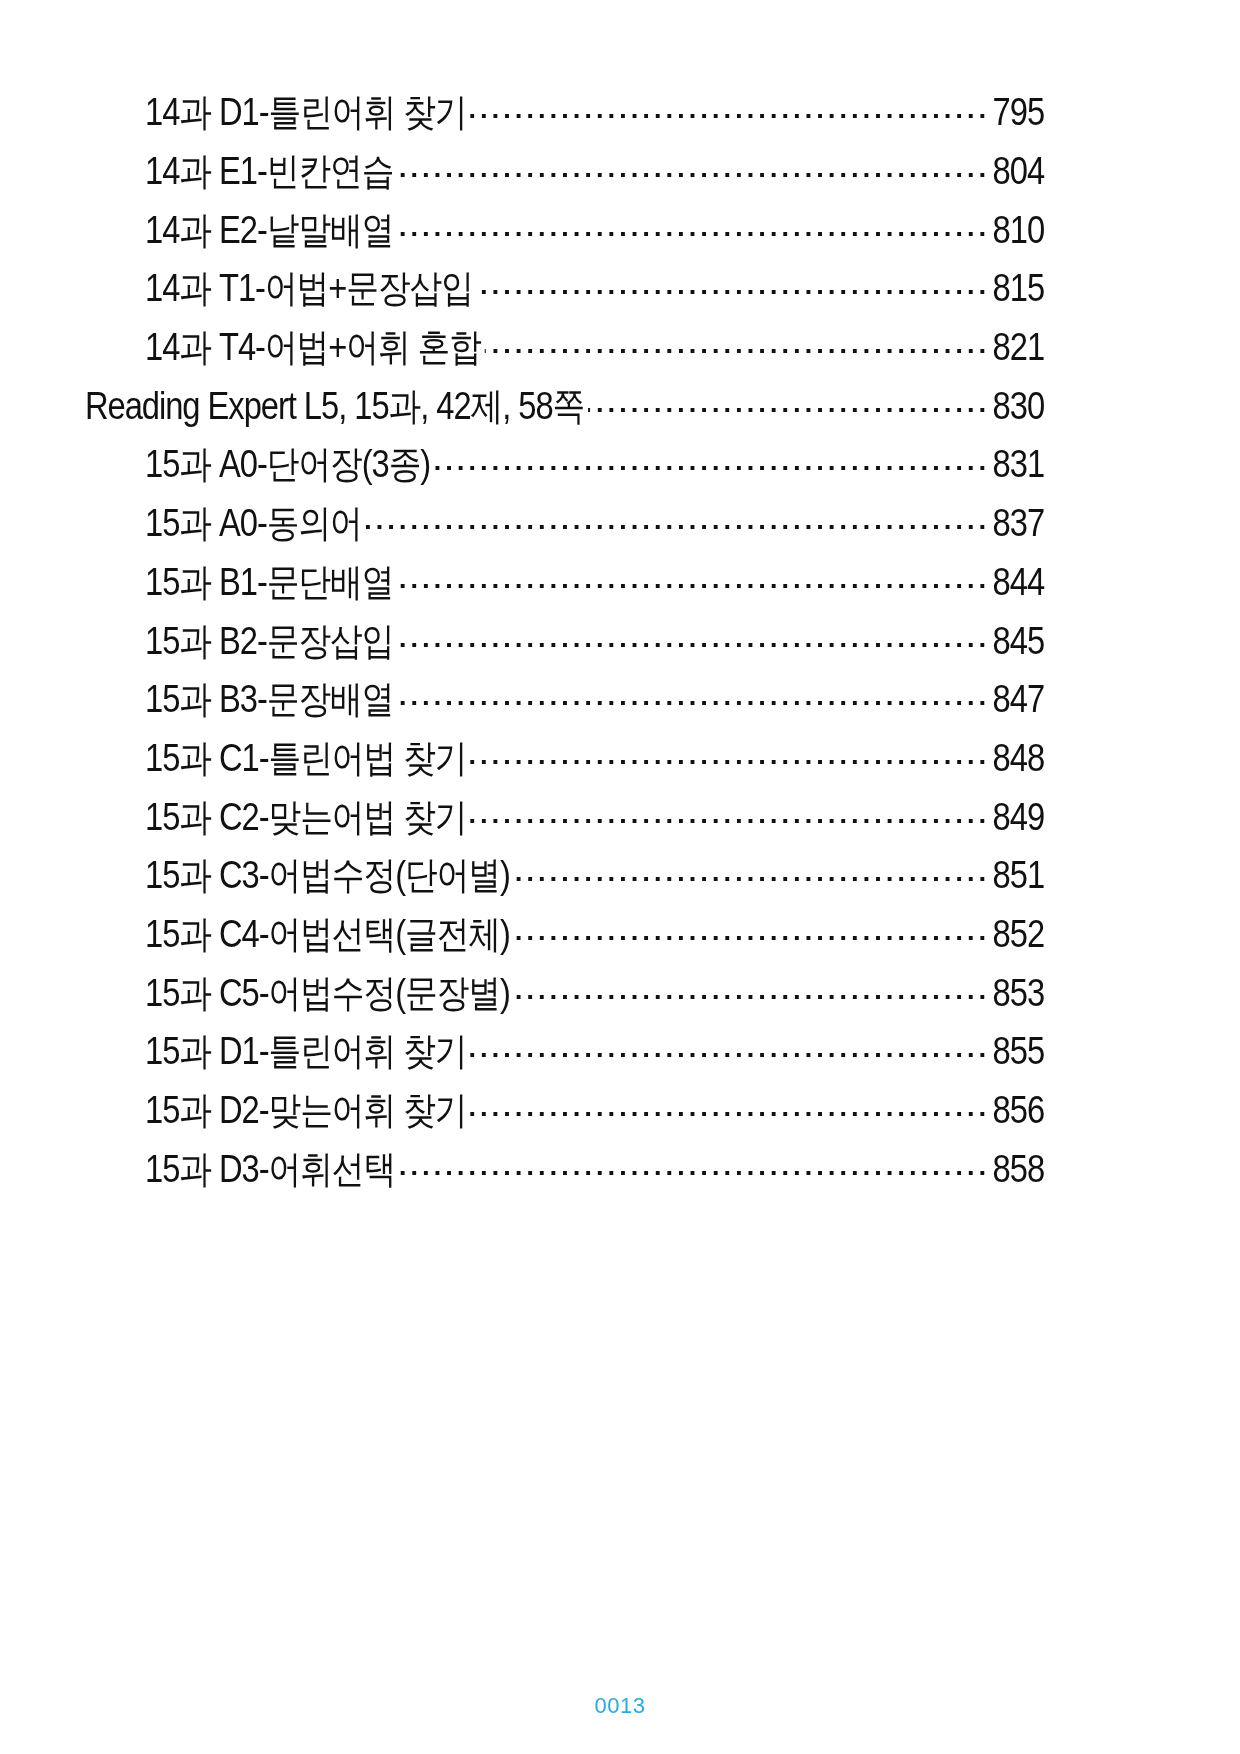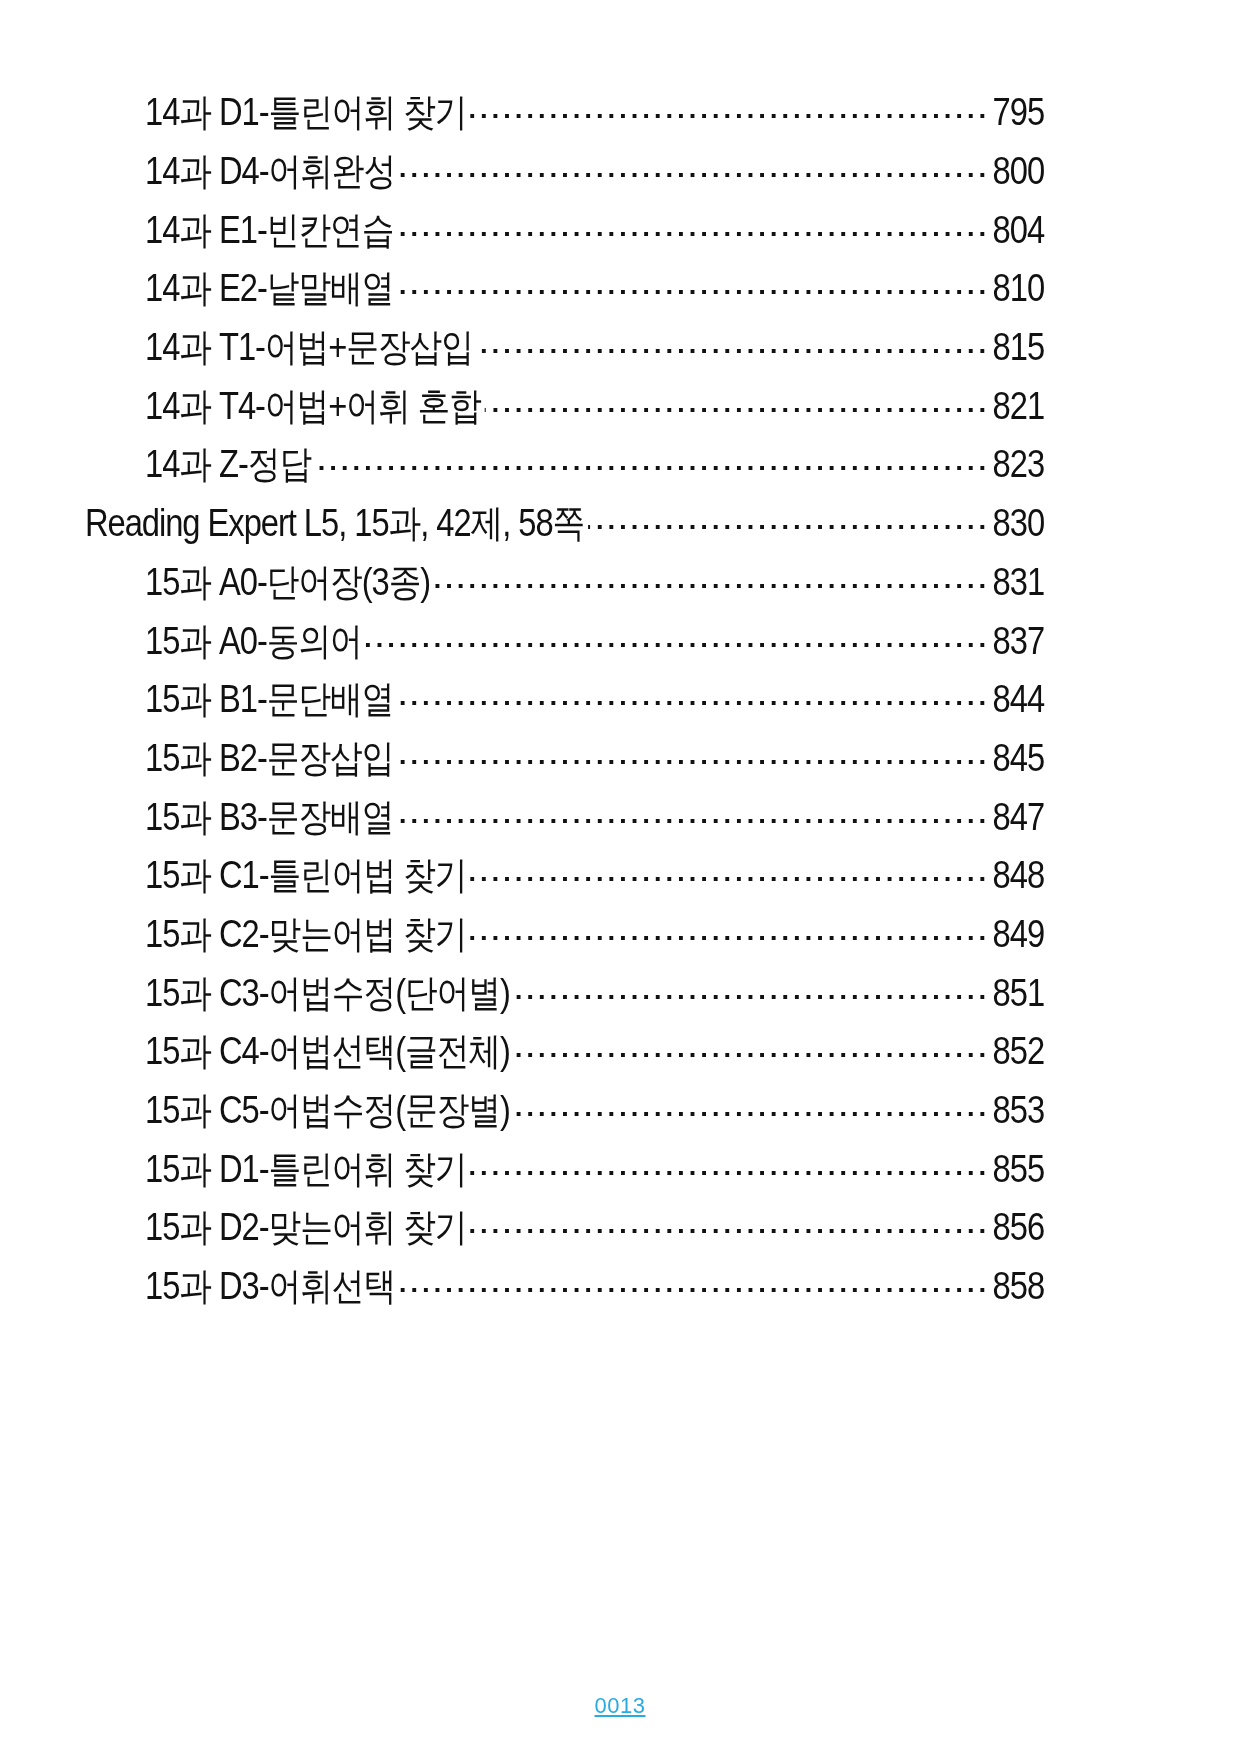--- a/index.html
+++ b/index.html
@@ -27,48 +27,38 @@
 </head>
 <body>
 
 <div class="toc">
   <div class="row sub">
     <span class="label">14과 D1-틀린어휘 찾기</span>
     <span class="leader"></span>
     <span class="page">795</span>
   </div>
   <div class="row sub">
-    <span class="label">14과 D4-어휘완성</span>
-    <span class="leader"></span>
-    <span class="page">800</span>
-  </div>
-  <div class="row sub">
     <span class="label">14과 E1-빈칸연습</span>
     <span class="leader"></span>
     <span class="page">804</span>
   </div>
   <div class="row sub">
     <span class="label">14과 E2-낱말배열</span>
     <span class="leader"></span>
     <span class="page">810</span>
   </div>
   <div class="row sub">
     <span class="label">14과 T1-어법+문장삽입</span>
     <span class="leader"></span>
     <span class="page">815</span>
   </div>
   <div class="row sub">
     <span class="label">14과 T4-어법+어휘 혼합</span>
     <span class="leader"></span>
     <span class="page">821</span>
-  </div>
-  <div class="row sub">
-    <span class="label">14과 Z-정답</span>
-    <span class="leader"></span>
-    <span class="page">823</span>
   </div>
   <div class="row head">
     <span class="label">Reading Expert L5, 15과, 42제, 58쪽</span>
     <span class="leader"></span>
     <span class="page">830</span>
   </div>
   <div class="row sub">
     <span class="label">15과 A0-단어장(3종)</span>
     <span class="leader"></span>
     <span class="page">831</span>
@@ -128,13 +118,13 @@
     <span class="leader"></span>
     <span class="page">856</span>
   </div>
   <div class="row sub">
     <span class="label">15과 D3-어휘선택</span>
     <span class="leader"></span>
     <span class="page">858</span>
   </div>
 </div>
 
-<div class="footer" style="color: rgb(41, 171, 226); text-decoration: underline;">0013</div>
+<div class="footer" style="color: rgb(41, 171, 226);">0013</div>
 
 </body></html>

